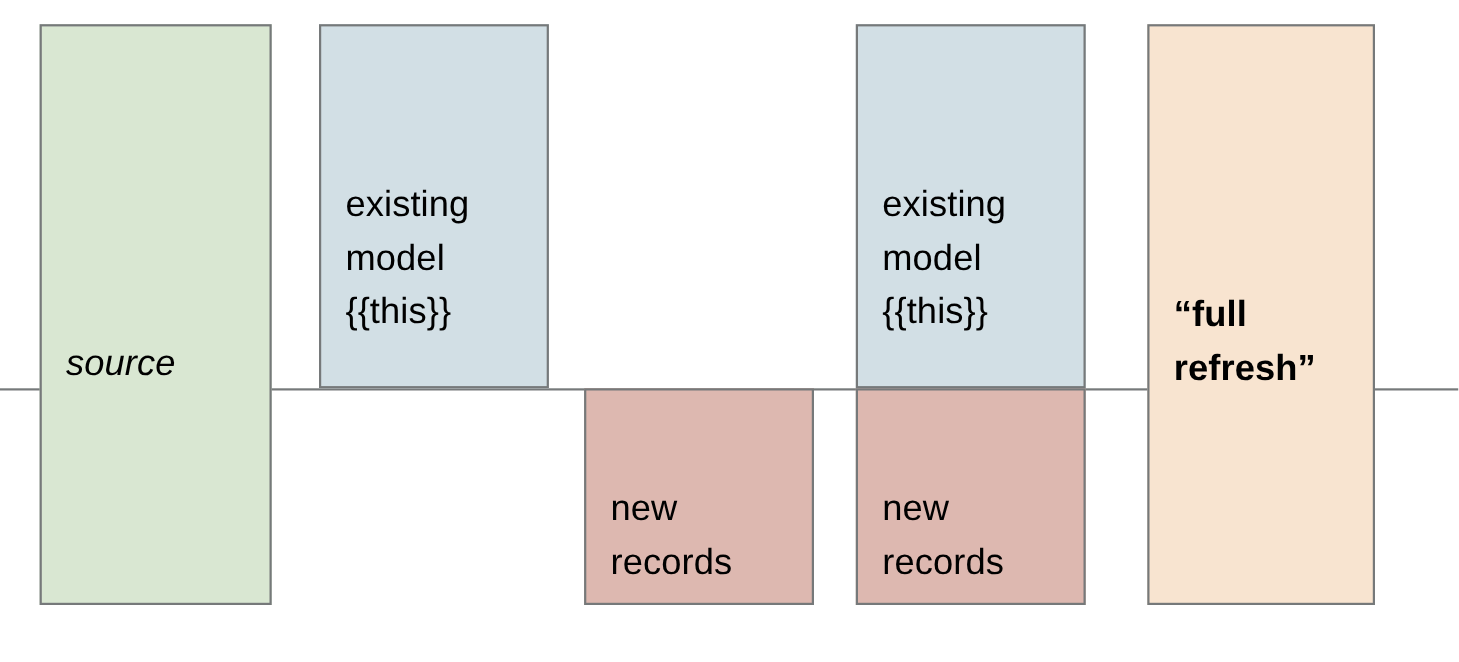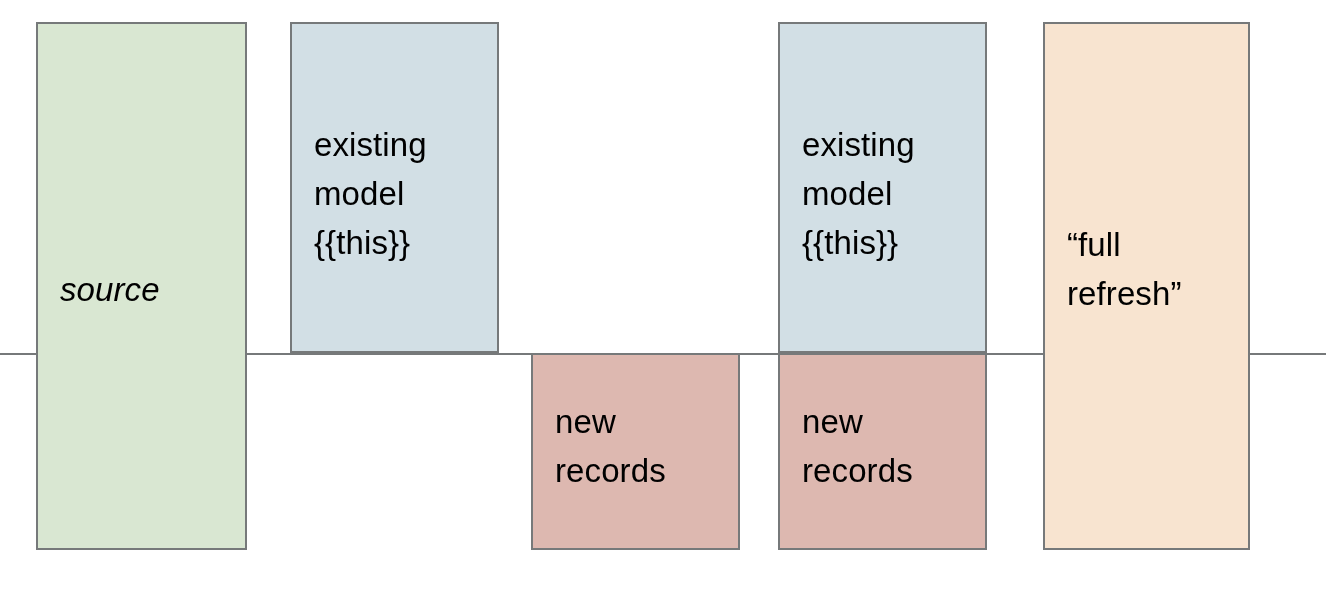--- a/index.html
+++ b/index.html
@@ -35,20 +35,21 @@
   }
   .box-label {
     position: absolute;
     left: 22px;
     right: 20px;
     font-size: 33px;
     line-height: 49px;
     color: #000000;
     white-space: pre-line;
     letter-spacing: 0.1px;
+    margin-top: 40px;
   }
   
   .box-source {
     left: 36px;
     top: 22px;
     width: 211px;
     height: 528px;
     background: #d9e7d2;
     font-style: italic;
   }
@@ -97,20 +98,21 @@
   }
   .box-refresh {
     left: 1043px;
     top: 22px;
     width: 207px;
     height: 528px;
     background: #f8e4d0;
   }
   .box-refresh .box-label {
     top: 196px;
+    font-weight: bold;
   }
 </style>
 </head>
 <body>
 
 <div id="canvas">
 
   <div class="baseline" style="top:353px"></div>
 
   <div class="box box-source">

